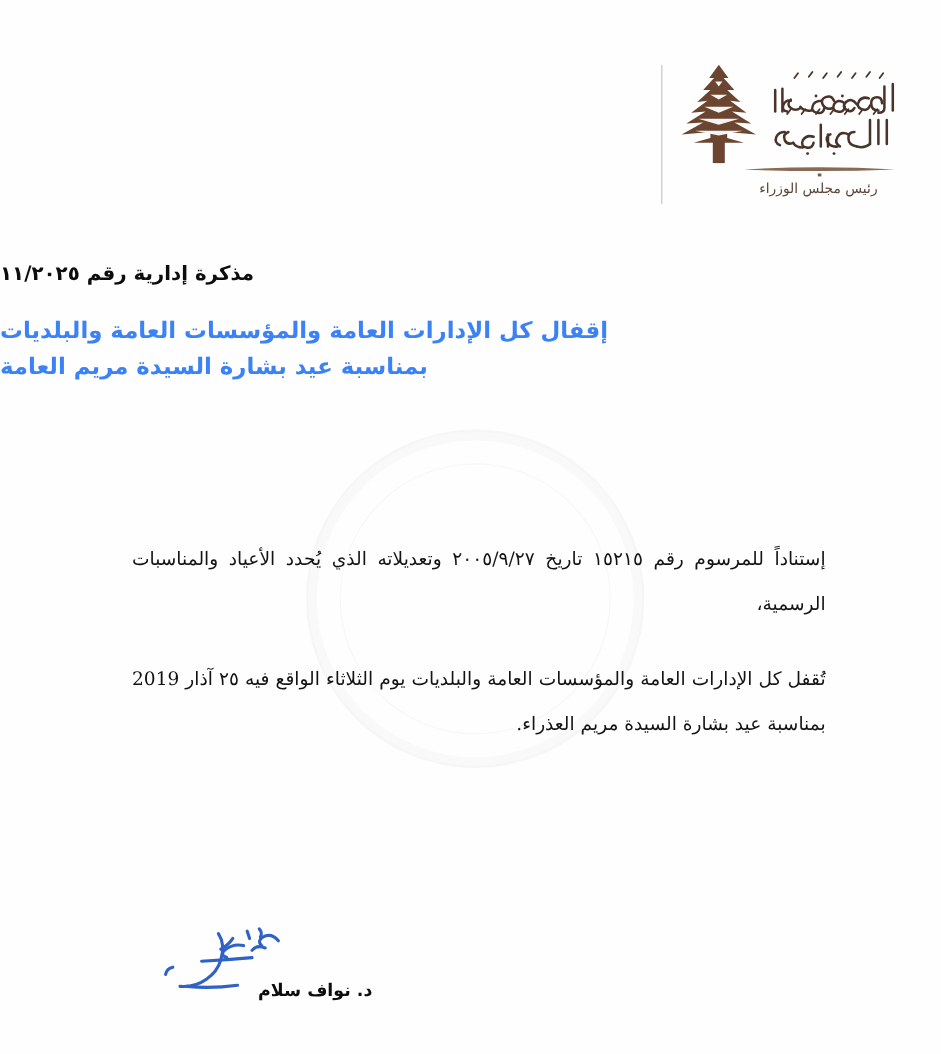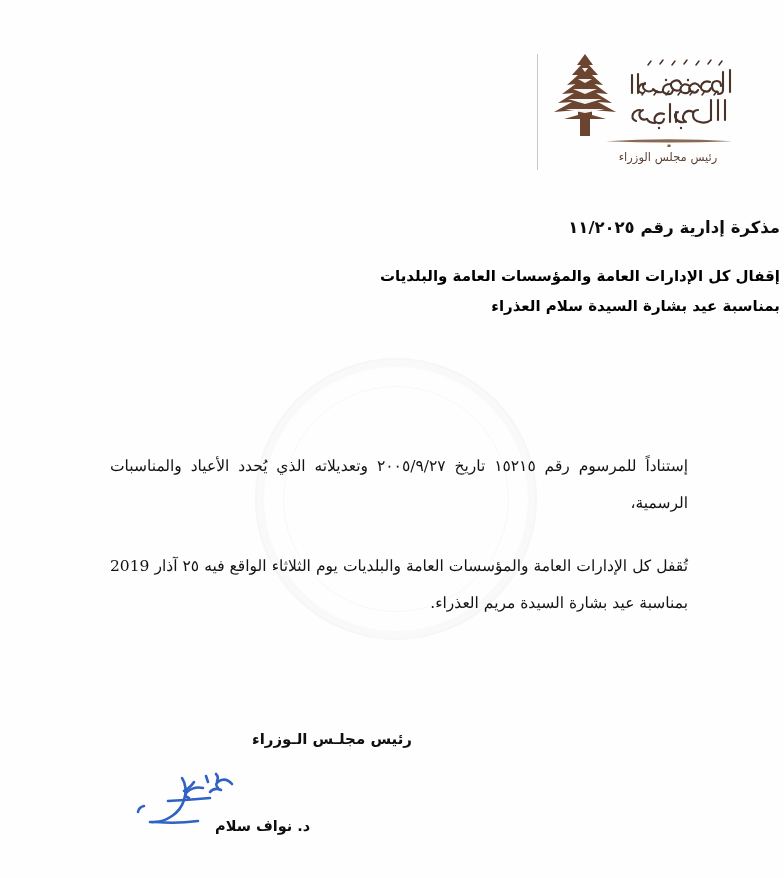--- a/index.html
+++ b/index.html
@@ -42,21 +42,21 @@
     top: 26px;
     right: 26px;
     bottom: 26px;
     border-radius: 50%;
     border: 1px solid rgba(120, 110, 120, 0.05);
   }
 
   
   .letterhead {
     position: absolute;
-    right: 42px;
+    right: 28px;
     top: 50px;
     width: 240px;
     height: 125px;
   }
   .lh-divider {
     position: absolute;
     right: 204px;
     top: 4px;
     width: 1px;
     height: 116px;
@@ -104,37 +104,37 @@
     font-size: 11.5px;
     letter-spacing: -0.2px;
     color: #5d4436;
     white-space: nowrap;
   }
 
   
   .title-block {
     position: absolute;
     left: 0;
-    right: 4px;
+    right: 16px;
     top: 218px;
-    text-align: right;
+    text-align: left;
   }
   .doc-title {
     font-family: "DejaVu Sans", sans-serif;
     font-size: 16.5px;
     font-weight: bold;
     color: #0d0d0d;
     letter-spacing: 0px;
   }
   .subject {
     margin-top: 24px;
     font-family: "DejaVu Sans", sans-serif;
-    font-size: 15px;
+    font-size: 19px;
     font-weight: bold;
-    color: #000000;
+    color: #3b82f6;
     line-height: 30px;
   }
   .subject .sline { display: block; }
 
   
   .body-area {
     position: absolute;
     left: 96px;
     right: 96px;
     top: 432px;
@@ -289,32 +289,31 @@
       </svg>
 
       <div class="lh-subtitle">رئيس مجلس الوزراء</div>
     </div>
   </div>
 
   <div class="title-block">
     <div class="doc-title">مذكرة إدارية رقم ١١/٢٠٢٥</div>
     <div class="subject">
       <span class="sline">إقفال كل الإدارات العامة والمؤسسات العامة والبلديات</span>
-      <span class="sline">بمناسبة عيد بشارة السيدة سلام العذراء</span>
+      <span class="sline">بمناسبة عيد بشارة السيدة مريم العامة</span>
     </div>
   </div>
 
   <div class="body-area">
     <p class="para p1">إستناداً للمرسوم رقم ١٥٢١٥ تاريخ ٢٠٠٥/٩/٢٧ وتعديلاته الذي يُحدد الأعياد والمناسبات الرسمية،</p>
     <p class="para p2">تُقفل كل الإدارات العامة والمؤسسات العامة والبلديات يوم الثلاثاء الواقع فيه ٢٥ آذار 2019 بمناسبة عيد بشارة السيدة مريم العذراء.</p>
   </div>
 
 
   <div class="signature-block">
-    <div class="sig-role">رئيس مجلـس الـوزراء</div>
 
     <svg class="sig-mark" viewBox="0 0 160 72" aria-hidden="true">
       <g fill="none" stroke="#2f62c4" stroke-width="2.6" stroke-linecap="round" stroke-linejoin="round">
         <path d="M112 18 q-6 -7 -13 -3 q-5 3 -1 7"></path>
         <path d="M101 24 q-7 -3 -11 2"></path>
         <path d="M96 8 q3 3 1 7"></path>
         <path d="M86 10 l2 6"></path>
         <path d="M83 22 q-9 -2 -16 4 q-4 4 2 6"></path>
         <path d="M74 16 q-4 6 -10 9"></path>
         <path d="M90 32 q-22 2 -42 3"></path>

